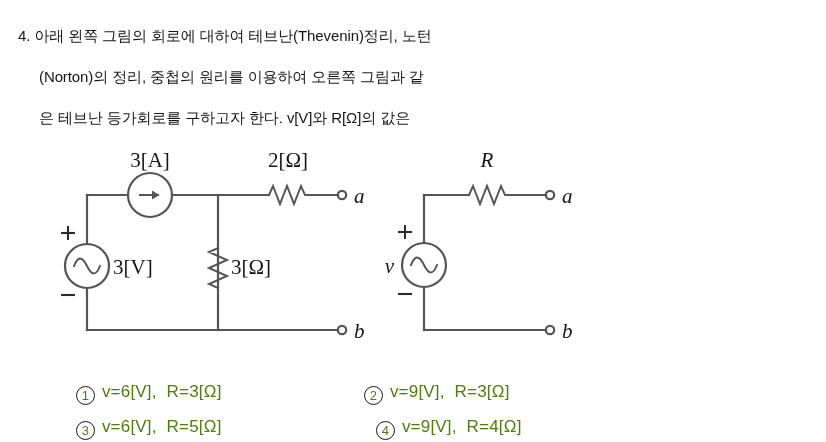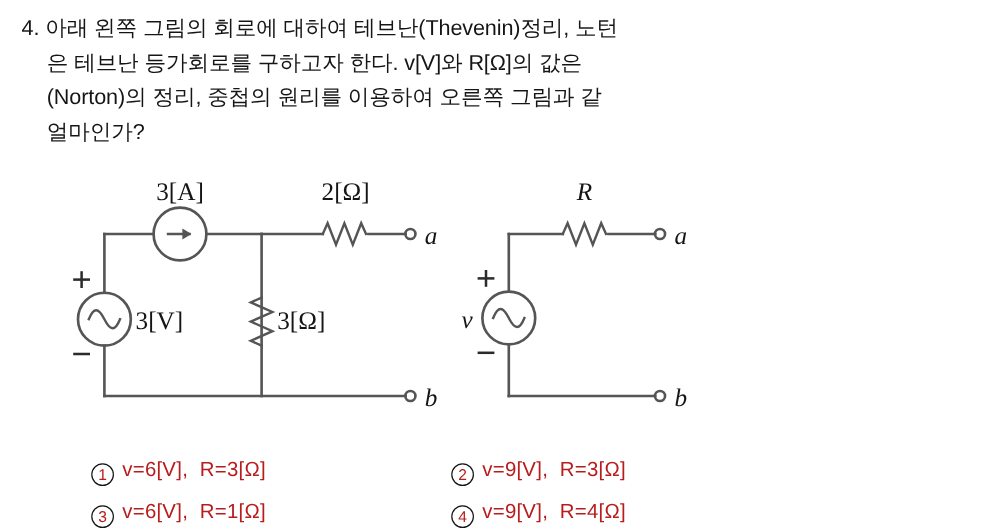--- a/index.html
+++ b/index.html
@@ -18,25 +18,26 @@
 
   
   #question-block {
     position: absolute;
     left: 18px;
     top: 9px;
     width: 420px;
   }
   .q-line {
     display: block;
-    font-size: 18px;
+    font-size: 15px;
     line-height: 29px;
     letter-spacing: -0.1px;
     white-space: pre;
     color: #151515;
+    margin-top: 12px;
   }
   .q-line.first {
     text-indent: 0;
   }
   .q-line.cont {
     padding-left: 21px;
   }
 
   
   #figure-area {
@@ -58,51 +59,50 @@
     left: 0;
     top: 362px;
     width: 826px;
     height: 80px;
   }
   .choice {
     position: absolute;
     font-size: 17px;
     line-height: 20px;
     white-space: pre;
-    color: #b91c1c;
+    color: #4d7c0f;
   }
   .choice .marker {
     display: inline-block;
     width: 19px;
     height: 19px;
     line-height: 17px;
     border: 1.4px solid #151515;
     border-radius: 50%;
     text-align: center;
     font-size: 13px;
     vertical-align: -3px;
     margin-right: 7px;
     box-sizing: border-box;
   }
   .choice .ctext {
     letter-spacing: 0.2px;
   }
   #choice-1 { left: 57px;  top: 0px;  }
-  #choice-2 { left: 357px; top: 0px;  }
+  #choice-2 { left: 345px; top: 0px;  }
   #choice-3 { left: 57px;  top: 35px; }
   #choice-4 { left: 357px; top: 35px; }
 </style>
 </head>
 <body>
 
 <div id="question-block">
   <span class="q-line first">4. 아래 왼쪽 그림의 회로에 대하여 테브난(Thevenin)정리, 노턴</span>
+  <span class="q-line cont">(Norton)의 정리, 중첩의 원리를 이용하여 오른쪽 그림과 같</span>
   <span class="q-line cont">은 테브난 등가회로를 구하고자 한다. v[V]와 R[Ω]의 값은</span>
-  <span class="q-line cont">(Norton)의 정리, 중첩의 원리를 이용하여 오른쪽 그림과 같</span>
-  <span class="q-line cont">얼마인가?</span>
 </div>
 
 <div id="figure-area">
   <svg id="figure-svg" width="826" height="235" viewBox="0 0 826 235">
 
     <g stroke="#555555" stroke-width="2.2" fill="none" stroke-linecap="square">
 
       <g>
         <path d="M 87,65 L 128,65"></path>
 
@@ -195,18 +195,18 @@
 </div>
 
 <div id="choices">
   <div class="choice" id="choice-1">
     <span class="marker">1</span><span class="ctext">v=6[V],  R=3[Ω]</span>
   </div>
   <div class="choice" id="choice-2">
     <span class="marker">2</span><span class="ctext">v=9[V],  R=3[Ω]</span>
   </div>
   <div class="choice" id="choice-3">
-    <span class="marker">3</span><span class="ctext">v=6[V],  R=1[Ω]</span>
+    <span class="marker">3</span><span class="ctext">v=6[V],  R=5[Ω]</span>
   </div>
   <div class="choice" id="choice-4">
     <span class="marker">4</span><span class="ctext">v=9[V],  R=4[Ω]</span>
   </div>
 </div>
 
 </body></html>

